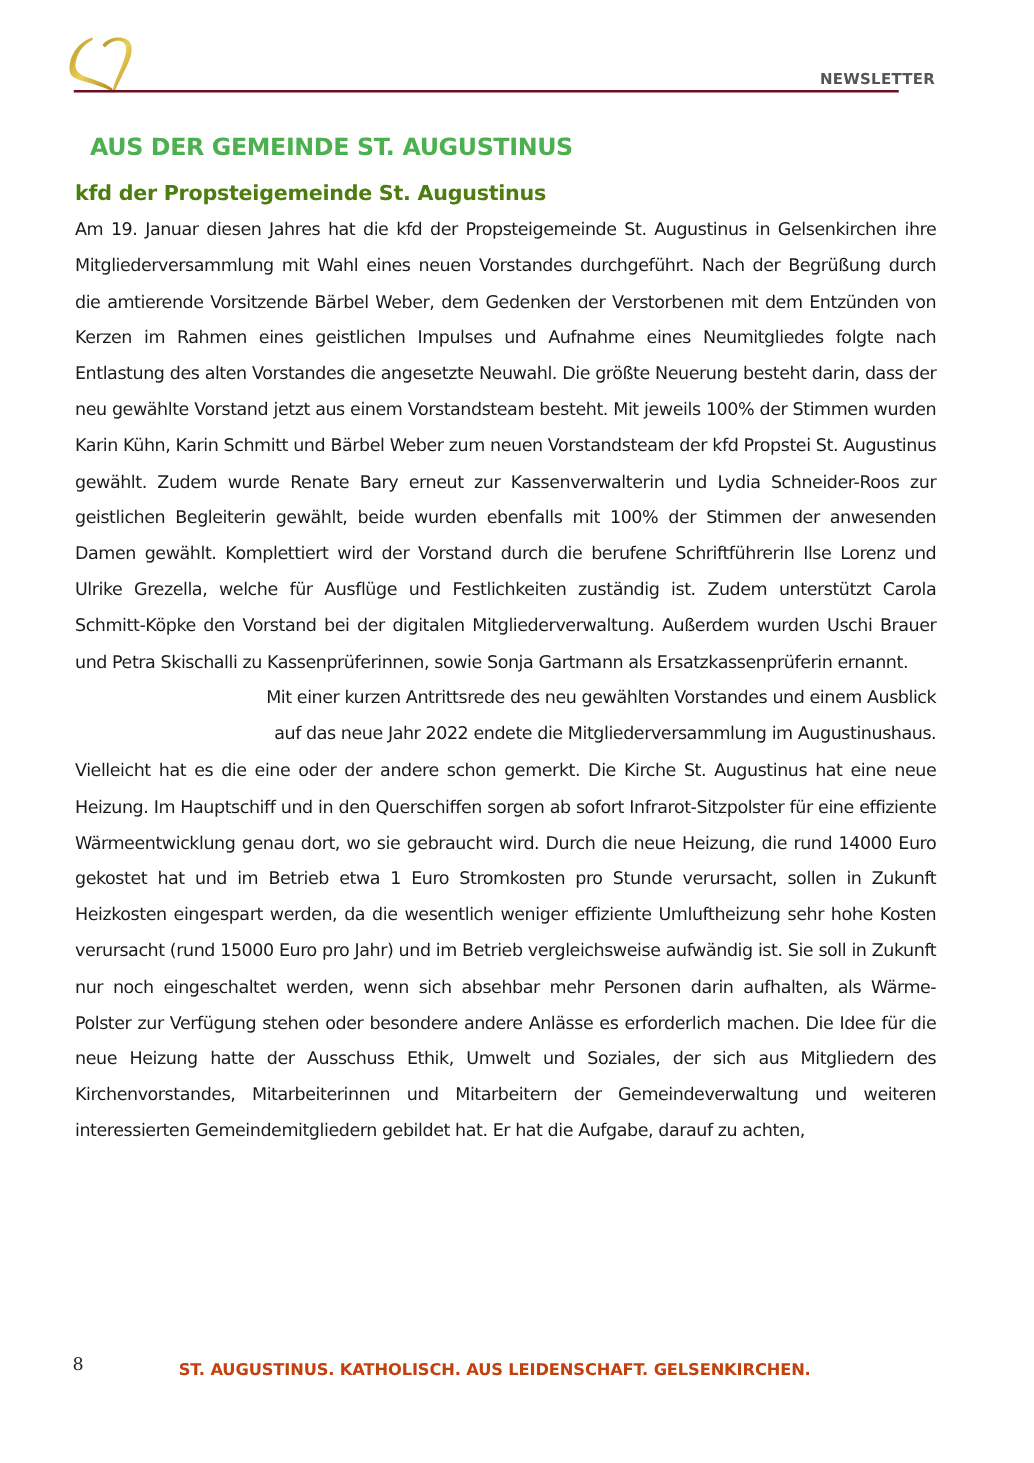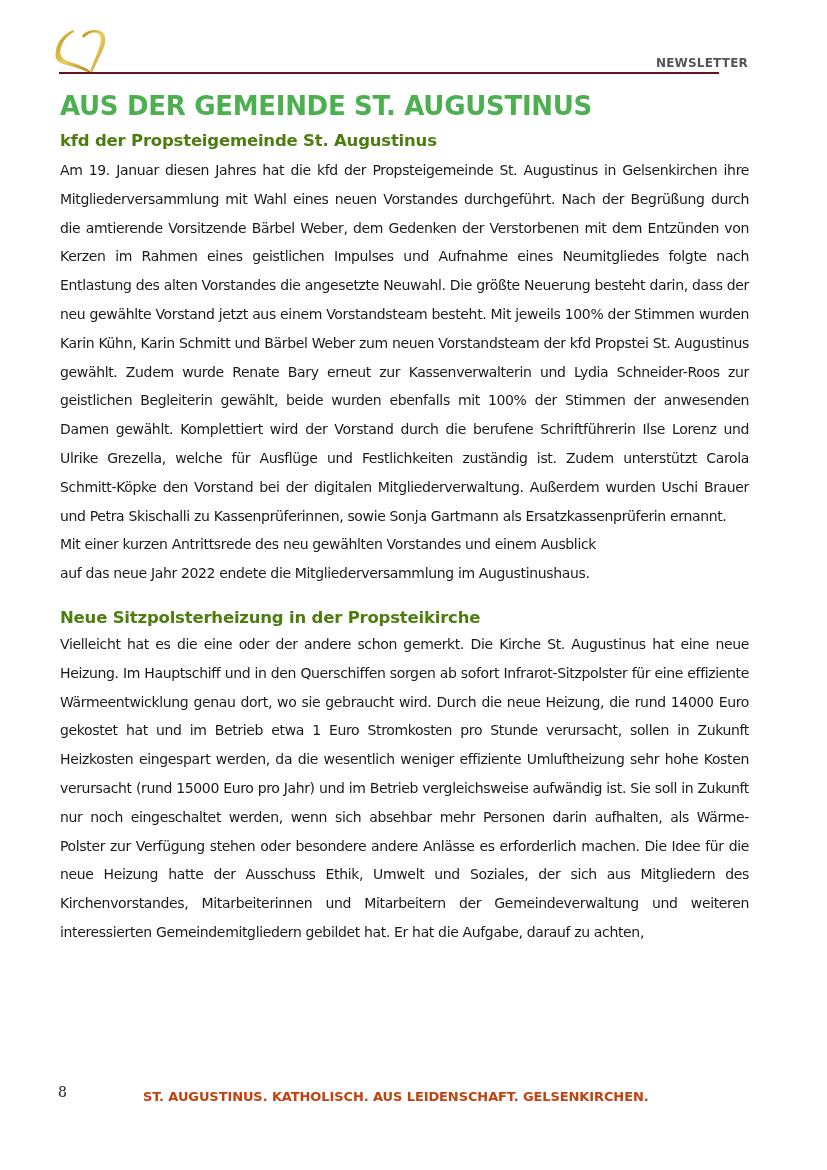--- a/index.html
+++ b/index.html
@@ -3,27 +3,27 @@
 <meta charset="utf-8">
 <style>
   html, body { margin: 0; padding: 0; background: #ffffff; }
   body { width: 827px; height: 1170px; position: relative; overflow: hidden;
          font-family: "DejaVu Sans", sans-serif; color: #1a1a1a; }
   .logo { position: absolute; left: 52px; top: 26px; width: 60px; height: 48px; }
   .header-rule { position: absolute; left: 59px; top: 72px; width: 660px; height: 2px; background: #6b1020; }
   .newsletter { position: absolute; right: 79px; top: 56px; font-family: "DejaVu Sans", sans-serif;
                 font-weight: bold; font-size: 12px; color: #555555; letter-spacing: 0.2px; }
   .content { position: absolute; left: 60px; top: 92px; width: 689px; }
-  h1 { margin: 0; font-size: 26px; font-weight: bold; color: #4caf50; letter-spacing: -0.3px; line-height: 28px; }
+  h1 { margin: 12px; font-size: 19px; font-weight: bold; color: #4caf50; letter-spacing: -0.3px; line-height: 28px; }
   h2 { margin: 0; font-size: 16.5px; font-weight: bold; color: #4d7c0f; letter-spacing: -0.2px; line-height: 22px; }
   h2.first { margin-top: 10px; }
   h2.second { margin-top: 19px; }
   .para { margin: 0; font-size: 14px; line-height: 28.8px; text-align: justify; letter-spacing: -0.35px; }
   .para.p1 { margin-top: 4px; }
-  .para.ragged { text-align: left; }
+  .para.ragged { text-align: right; }
   .para.p3 { margin-top: 1px; }
   .page-number { position: absolute; left: 58px; top: 1084px; font-family: "DejaVu Serif", serif; font-size: 14px; color: #222; }
   .footer-slogan { position: absolute; left: 143px; top: 1089px; font-size: 13px; font-weight: bold; color: #c2410c; letter-spacing: -0.1px; }
 </style>
 </head>
 <body>
 
 <svg class="logo" viewBox="0 0 60 48">
   <defs>
     <linearGradient id="gold" x1="0" y1="0" x2="1" y2="1">
@@ -40,18 +40,17 @@
 <div class="newsletter">NEWSLETTER</div>
 
 <div class="content">
   <h1>AUS DER GEMEINDE ST. AUGUSTINUS</h1>
 
   <h2 class="first">kfd der Propsteigemeinde St. Augustinus</h2>
   <p class="para p1">Am 19. Januar diesen Jahres hat die kfd der Propsteigemeinde St. Augustinus in Gelsenkirchen ihre Mitgliederversammlung mit Wahl eines neuen Vorstandes durchgeführt. Nach der Begrüßung durch die amtierende Vorsitzende Bärbel Weber, dem Gedenken der Verstorbenen mit dem Entzünden von Kerzen im Rahmen eines geistlichen Impulses und Aufnahme eines Neumitgliedes folgte nach Entlastung des alten Vorstandes die angesetzte Neuwahl. Die größte Neuerung besteht darin, dass der neu gewählte Vorstand jetzt aus einem Vorstandsteam besteht. Mit jeweils 100% der Stimmen wurden Karin Kühn, Karin Schmitt und Bärbel Weber zum neuen Vorstandsteam der kfd Propstei St. Augustinus gewählt. Zudem wurde Renate Bary erneut zur Kassenverwalterin und Lydia Schneider-Roos zur geistlichen Begleiterin gewählt, beide wurden ebenfalls mit 100% der Stimmen der anwesenden Damen gewählt. Komplettiert wird der Vorstand durch die berufene Schriftführerin Ilse Lorenz und Ulrike Grezella, welche für Ausflüge und Festlichkeiten zuständig ist. Zudem unterstützt Carola Schmitt-Köpke den Vorstand bei der digitalen Mitgliederverwaltung. Außerdem wurden Uschi Brauer und Petra Skischalli zu Kassenprüferinnen, sowie Sonja Gartmann als Ersatzkassenprüferin ernannt.</p>
   <p class="para ragged">Mit einer kurzen Antrittsrede des neu gewählten Vorstandes und einem Ausblick</p>
   <p class="para ragged">auf das neue Jahr 2022 endete die Mitgliederversammlung im Augustinushaus.</p>
 
-  <h2 class="second">Neue Sitzpolsterheizung in der Propsteikirche</h2>
   <p class="para p3">Vielleicht hat es die eine oder der andere schon gemerkt. Die Kirche St. Augustinus hat eine neue Heizung. Im Hauptschiff und in den Querschiffen sorgen ab sofort Infrarot-Sitzpolster für eine effiziente Wärmeentwicklung genau dort, wo sie gebraucht wird. Durch die neue Heizung, die rund 14000 Euro gekostet hat und im Betrieb etwa 1 Euro Stromkosten pro Stunde verursacht, sollen in Zukunft Heizkosten eingespart werden, da die wesentlich weniger effiziente Umluftheizung sehr hohe Kosten verursacht (rund 15000 Euro pro Jahr) und im Betrieb vergleichsweise aufwändig ist. Sie soll in Zukunft nur noch eingeschaltet werden, wenn sich absehbar mehr Personen darin aufhalten, als Wärme-Polster zur Verfügung stehen oder besondere andere Anlässe es erforderlich machen. Die Idee für die neue Heizung hatte der Ausschuss Ethik, Umwelt und Soziales, der sich aus Mitgliedern des Kirchenvorstandes, Mitarbeiterinnen und Mitarbeitern der Gemeindeverwaltung und weiteren interessierten Gemeindemitgliedern gebildet hat. Er hat die Aufgabe, darauf zu achten,</p>
 </div>
 
 <div class="page-number">8</div>
 <div class="footer-slogan">ST. AUGUSTINUS. KATHOLISCH. AUS LEIDENSCHAFT. GELSENKIRCHEN.</div>
 
 </body></html>

